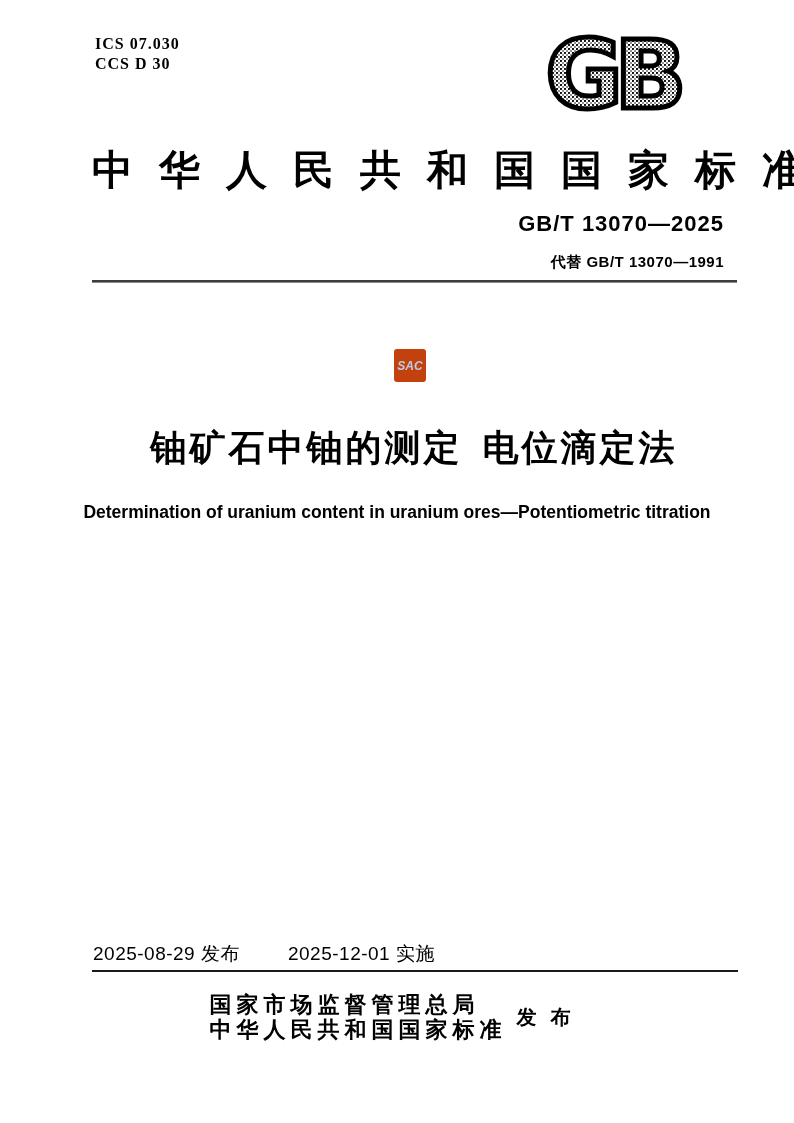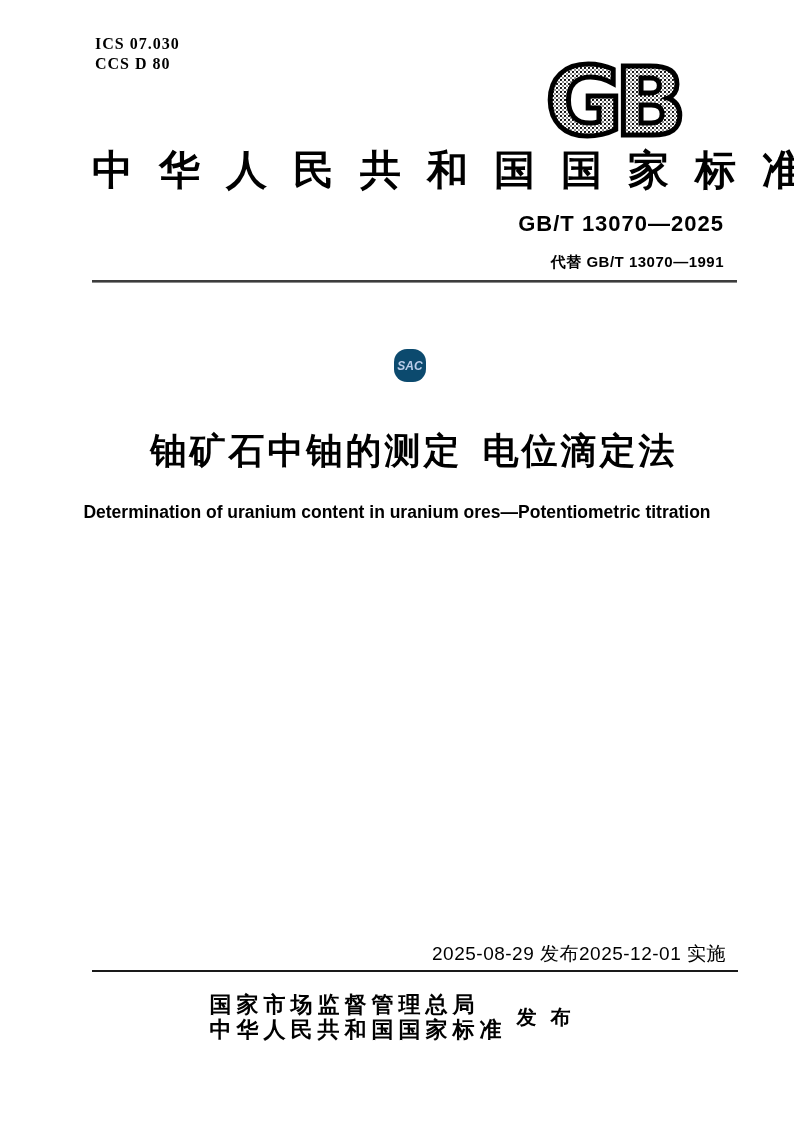--- a/index.html
+++ b/index.html
@@ -20,21 +20,21 @@
   .ics-block {
     position: absolute; left: 95px; top: 34px;
     font-family: "Liberation Serif", "DejaVu Serif", serif;
     font-weight: bold; font-size: 16px; line-height: 20px;
     letter-spacing: 1px;
   }
 
   
   .gb-logo {
     position: absolute; left: 536px; top: 28px;
-    width: 152px; height: 88px; margin-top: 27px;
+    width: 152px; height: 88px;
   }
 
   
   .header-title {
     position: absolute; left: 92px; top: 146px; width: 660px;
     font-family: "Liberation Serif", "DejaVu Serif", serif;
     font-weight: bold; font-size: 41px; line-height: 48px;
     letter-spacing: 26px; white-space: nowrap;
   }
 
@@ -56,48 +56,48 @@
 
   .rule-top {
     position: absolute; left: 92px; top: 280px; width: 645px; height: 3px;
     background: #3d3d3d; border-bottom: 1px solid #8a8a8a;
   }
 
   
   .watermark {
     position: absolute; left: 394px; top: 349px;
     width: 32px; height: 33px;
-    background: #0c4a6e; border-radius: 13px;
+    background: #c2410c; border-radius: 3px;
     display: flex; align-items: center; justify-content: center;
     font-family: "Liberation Sans", "DejaVu Sans", sans-serif;
     font-style: italic; font-weight: bold; font-size: 12px;
     color: #b9cdea; letter-spacing: 0;
   }
 
   
   .title-cn {
     position: absolute; left: 0; top: 430px; width: 794px;
     display: flex; justify-content: center; gap: 20px;
-    font-family: Liberation Sans, sans-serif;
+    font-family: Liberation Mono, monospace;
     font-weight: bold; font-size: 36px; line-height: 42px;
     letter-spacing: 3px; white-space: nowrap; padding-left: 34px;
   }
   .title-en {
     position: absolute; left: 0; top: 500px; width: 794px;
     text-align: center;
     font-family: Liberation Sans, sans-serif;
     font-weight: bold; font-size: 17.5px; line-height: 24px;
   }
 
   
   .dates-row {
-    position: absolute; left: 82px; top: 942px; width: 644px;
-    display: flex; justify-content: flex-end;
+    position: absolute; left: 93px; top: 942px; width: 644px;
+    display: flex; justify-content: flex-start;
     font-family: "Liberation Sans", "DejaVu Sans", sans-serif;
-    font-size: 19px; line-height: 24px; letter-spacing: 0.5px;
+    font-size: 19px; line-height: 24px; letter-spacing: 0.5px; gap: 48px;
   }
   .rule-bottom {
     position: absolute; left: 92px; top: 970px; width: 646px; height: 2px;
     background: #1a1a1a;
   }
 
   
   .issuer-row {
     position: absolute; left: 0; top: 992px; width: 794px;
     display: flex; justify-content: center; align-items: center; gap: 8px;
@@ -113,21 +113,21 @@
     white-space: nowrap; padding-left: 2px;
   }
 </style>
 </head>
 <body>
 
 <div class="page">
 
   <div class="ics-block">
     <div>ICS 07.030</div>
-    <div>CCS D 80</div>
+    <div>CCS D 30</div>
   </div>
 
   <div class="gb-logo">
     <svg width="152" height="88" viewBox="0 0 152 88">
       <defs>
         <pattern id="halftone" width="4" height="4" patternUnits="userSpaceOnUse">
           <rect width="4" height="4" fill="#ffffff"></rect>
           <circle cx="1" cy="1" r="1.1" fill="#000000"></circle>
           <circle cx="3" cy="3" r="0.8" fill="#000000"></circle>
         </pattern>

